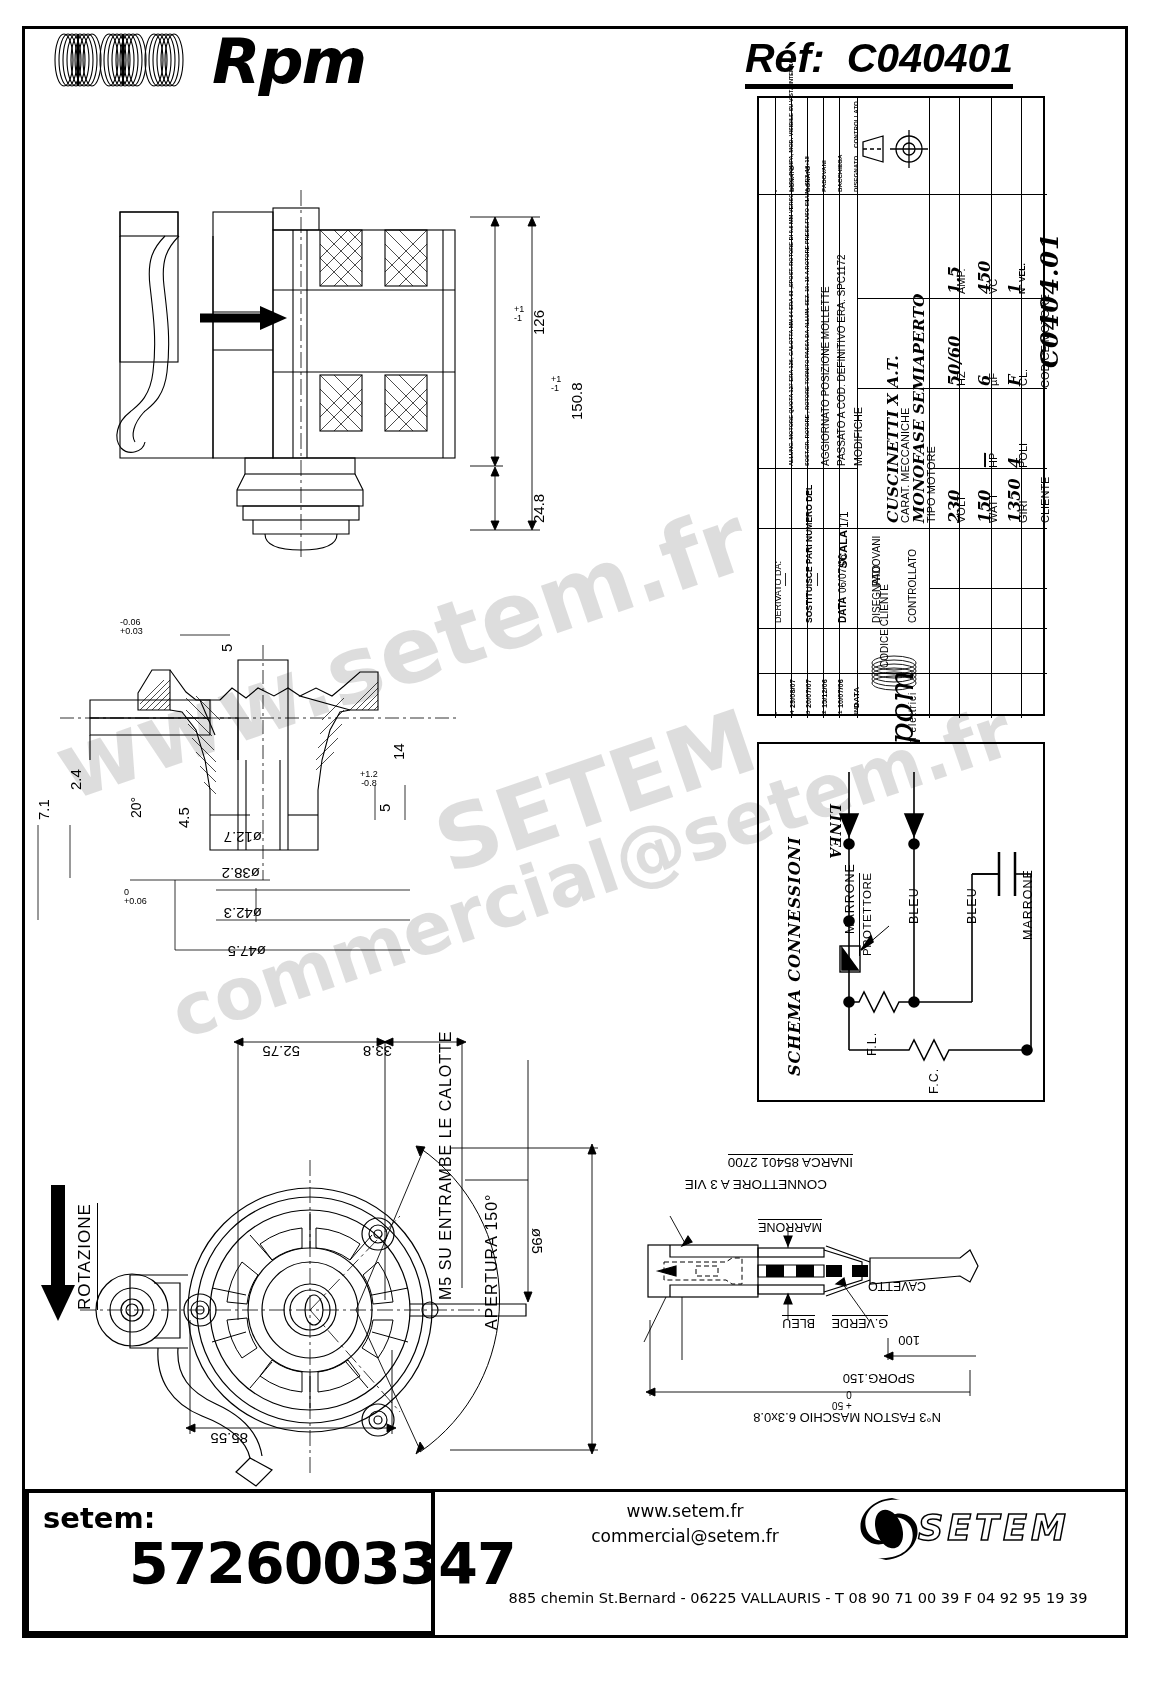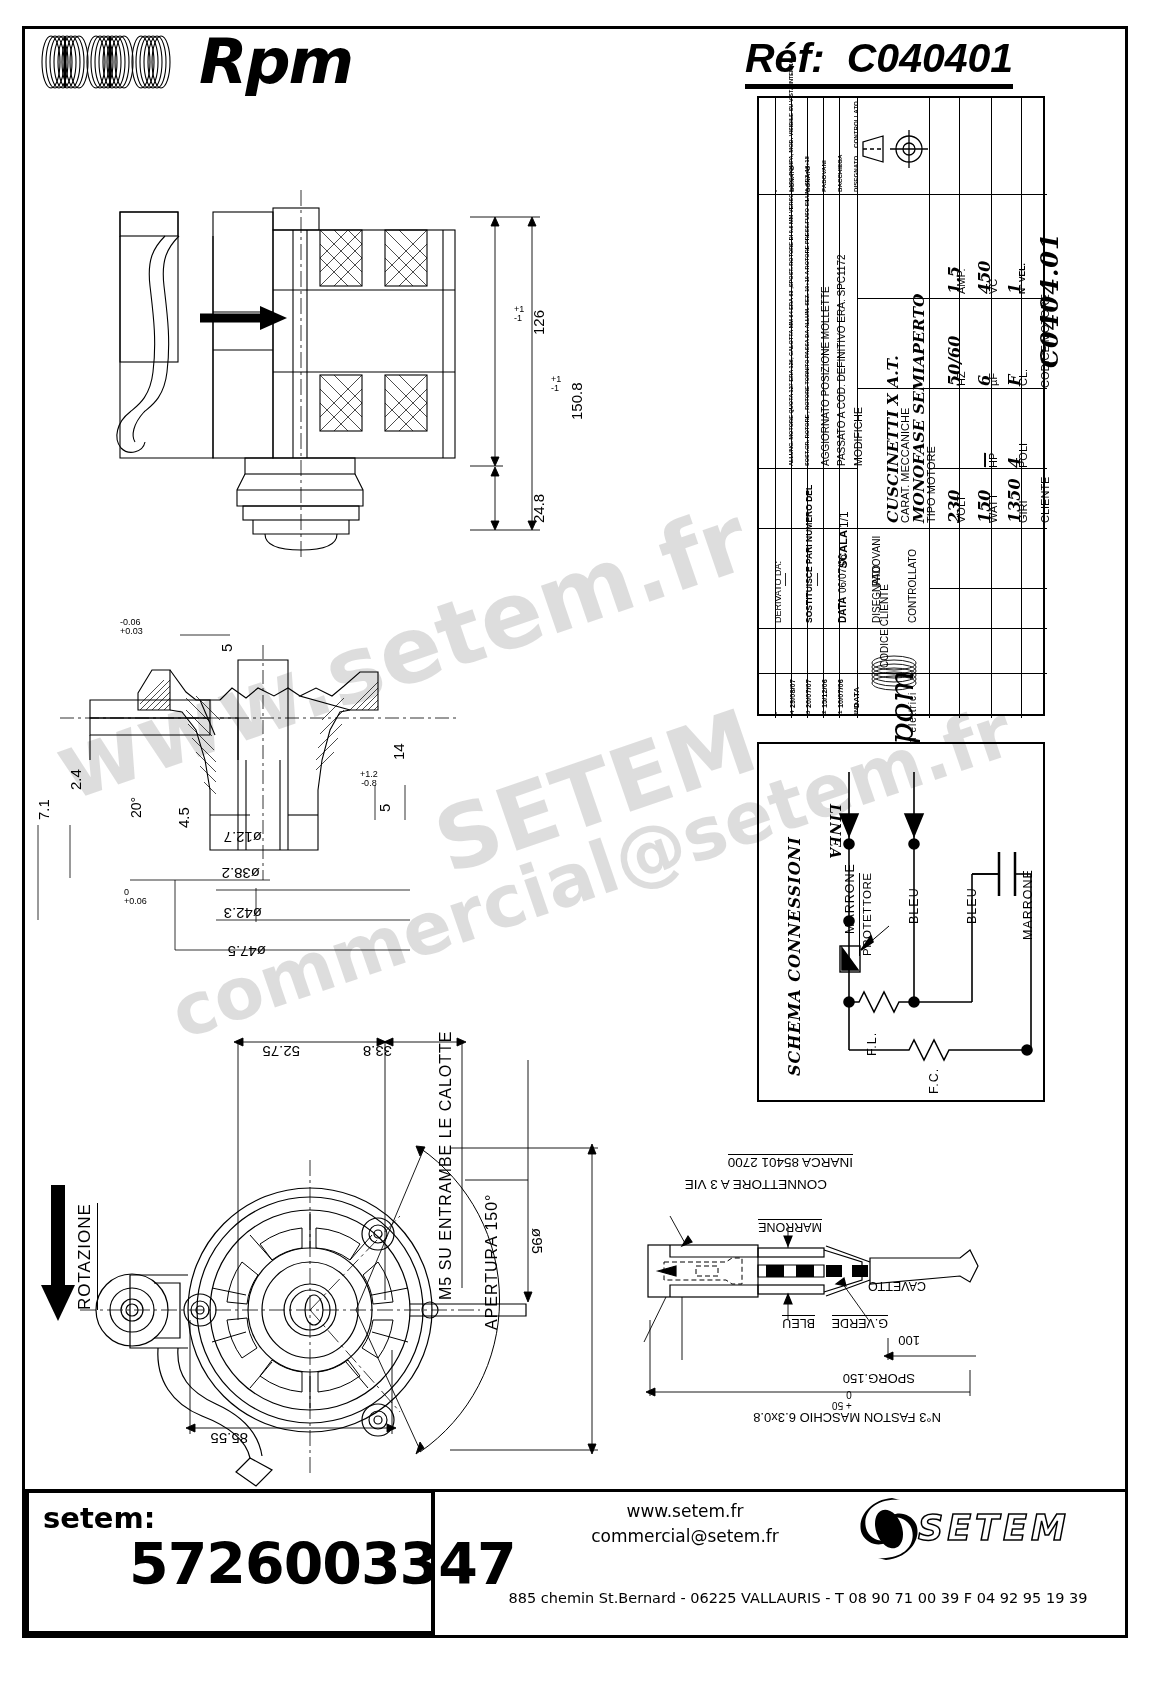--- a/index.html
+++ b/index.html
@@ -3,21 +3,21 @@
 <meta charset="utf-8">
 <style>
   html,body{margin:0;padding:0;background:#fff;}
   body{width:1153px;height:1682px;font-family:"Liberation Sans",sans-serif;color:#000;position:relative;overflow:hidden;}
   #sheet{position:absolute;left:0;top:0;width:1153px;height:1682px;}
 
   
   .frame{position:absolute;left:22px;top:26px;width:1106px;height:1612px;border:3px solid #000;box-sizing:border-box;}
 
   
-  .logo-wrap{position:absolute;left:38px;top:30px;display:flex;align-items:center;gap:6px;}
+  .logo-wrap{position:absolute;left:51px;top:30px;display:flex;gap:6px;}
   .coil{display:block;}
   .logo-text{font-family:"DejaVu Sans",sans-serif;font-style:italic;font-weight:bold;font-size:63px;letter-spacing:-2px;line-height:1;}
   .ref{position:absolute;left:745px;top:35px;font-family:Liberation Sans, sans-serif;font-style:italic;font-weight:bold;font-size:41px;letter-spacing:0px;border-bottom:5px solid #000;padding-bottom:2px;white-space:nowrap;}
   .ref .lbl{margin-right:22px;}
 
   
   .tb{position:absolute;left:757px;top:96px;width:288px;height:620px;border:2px solid #000;box-sizing:border-box;background:#fff;}
   .rot{transform-origin:0 0;white-space:nowrap;position:absolute;}
   .r90{transform:rotate(-90deg);}
   .vline{position:absolute;background:#000;width:1px;}

